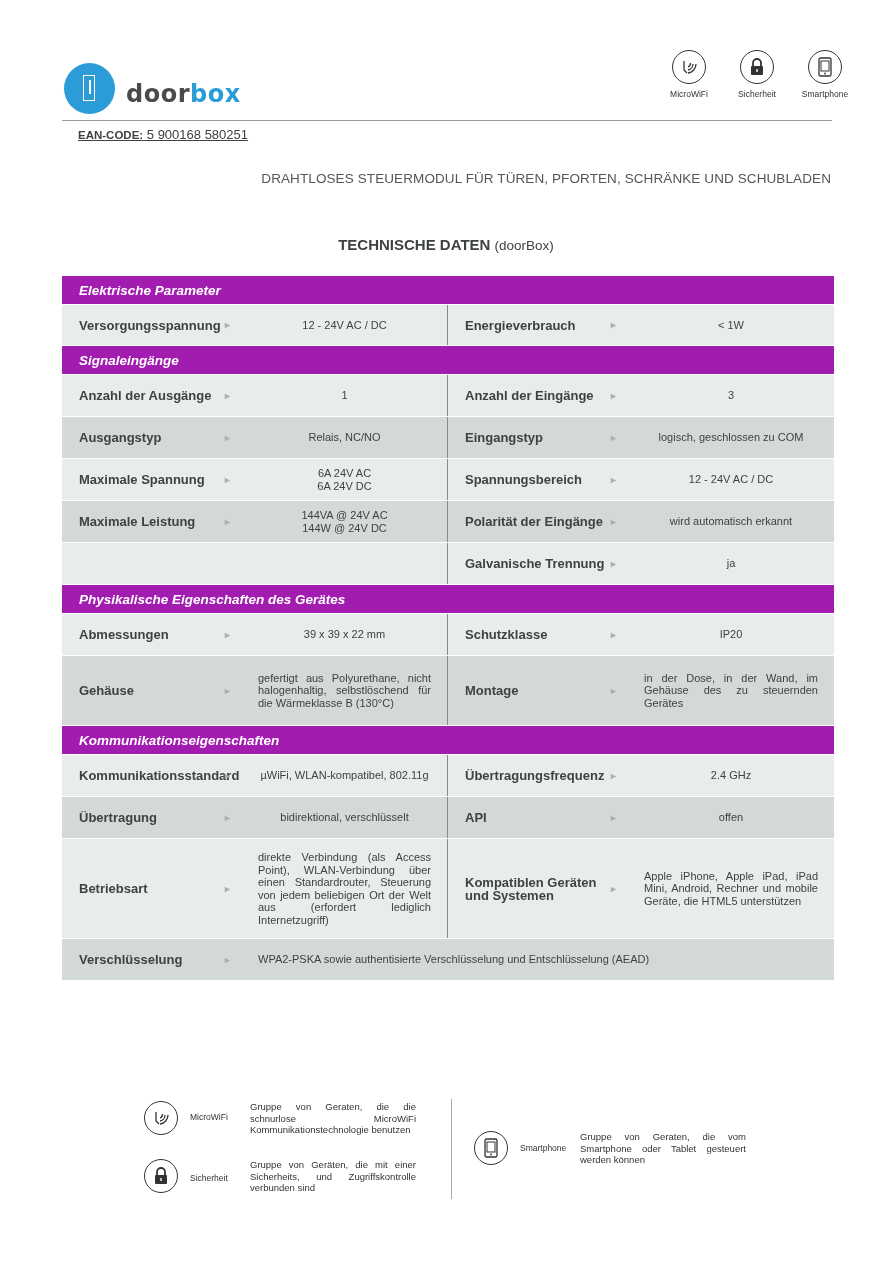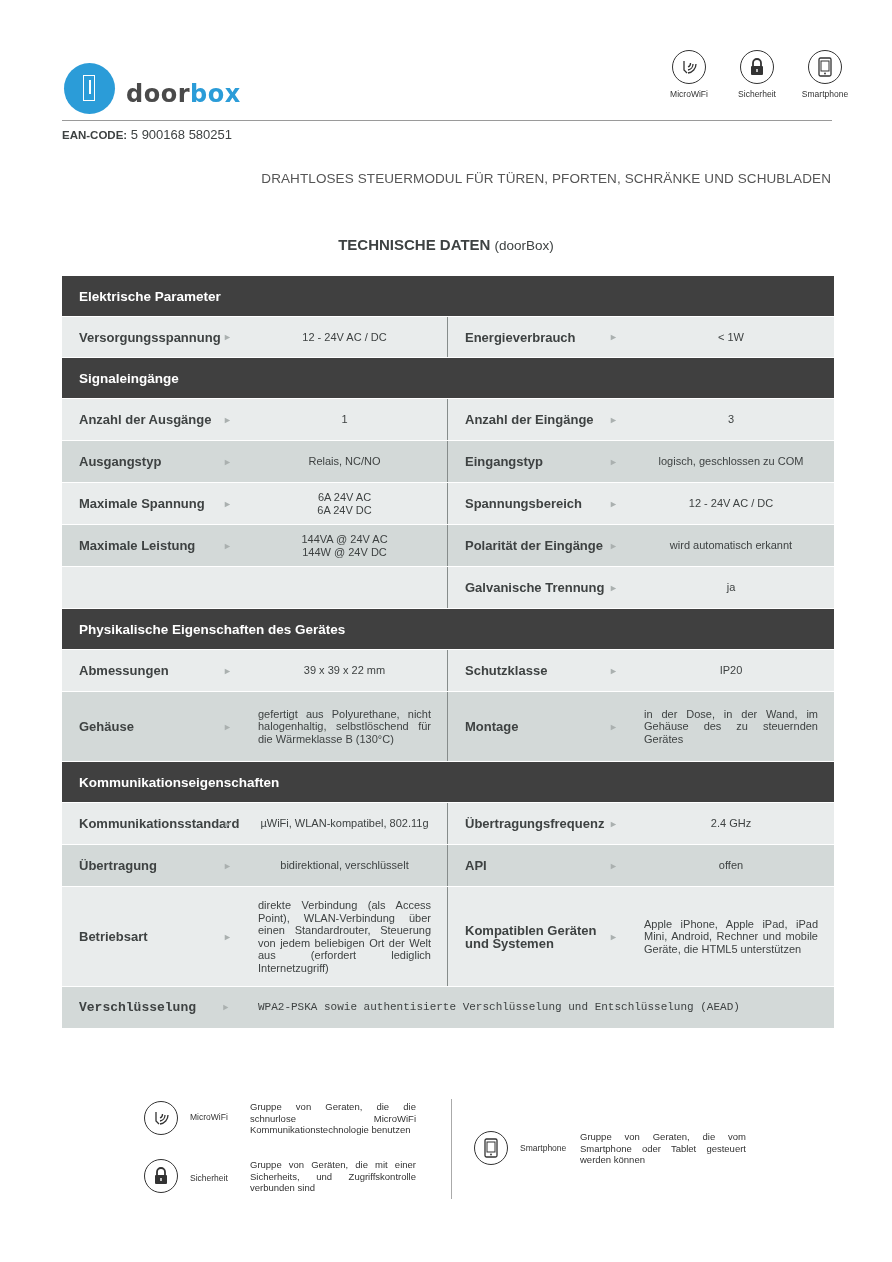--- a/index.html
+++ b/index.html
@@ -28,44 +28,44 @@
 
   .top-icons { position: absolute; top: 50px; left: 655px; display: flex; gap: 0; }
   .top-icon { width: 68px; display: flex; flex-direction: column; align-items: center; }
   .circle-icon {
     width: 34px; height: 34px; border: 1.5px solid #333; border-radius: 50%;
     display: flex; align-items: center; justify-content: center;
   }
   .top-icon-label { font-size: 8.5px; color: #333; margin-top: 5px; }
 
   .header-rule { position: absolute; left: 62px; top: 120px; width: 770px; height: 1px; background: #9a9a9a; }
-  .ean { position: absolute; left: 62px; top: 127px; font-size: 13px; color: #3e4242; }
+  .ean { position: absolute; left: 78px; top: 127px; font-size: 13px; color: #3e4242; text-decoration: underline; }
   .ean b { font-size: 11.5px; }
   .subtitle { position: absolute; right: 61px; top: 127px; font-size: 13.5px; color: #555; letter-spacing: 0.1px; margin-top: 44px; }
 
   .page-title { position: absolute; top: 236px; width: 100%; text-align: center; font-size: 15px; color: #3e4242; }
   .page-title b { font-weight: bold; }
   .page-title span.sub { font-size: 13.5px; font-weight: normal; }
 
   .spec { position: absolute; left: 62px; top: 276px; width: 772px; }
   .section-head {
-    background: #404040; color: #fff; font-weight: bold; font-size: 13.5px;
-    height: 41px; display: flex; align-items: center; border-bottom: 1px solid #fff;
+    background: #a21caf; color: #fff; font-weight: bold; font-size: 13.5px;
+    height: 29px; display: flex; align-items: center; border-bottom: 1px solid #fff; font-style: italic;
   }
   .section-head .half { width: 50%; padding-left: 17px; }
   .row { display: flex; font-size: 11px; border-bottom: 1px solid #fff; }
   .row.light { background: #e9ecec; }
   .row.dark { background: #d3d9d8; }
   .cell { width: 50%; display: flex; align-items: center; padding: 0 16px 0 17px; position: relative; }
   .cell.left-cell { border-right: 1px solid #868c8b; }
   .cell .label { width: 144px; font-weight: bold; color: #3e4242; font-size: 13px; line-height: 13px; }
   .cell .arrow { width: 35px; color: #aab0af; font-size: 9px; }
   .cell .value { flex: 1; text-align: center; color: #3e4242; line-height: 12.5px; font-size: 11px; }
   .cell .value.just { text-align: justify; text-align-last: left; }
-  .row.full .cell { width: 100%; font-family: Liberation Mono, monospace; }
+  .row.full .cell { width: 100%; }
   .row.full .value { text-align: left; }
 
   .legend { position: absolute; top: 1095px; left: 140px; width: 640px; height: 110px; }
   .legend-item { position: absolute; display: flex; align-items: flex-start; }
   .legend-icon { width: 34px; height: 34px; border: 1.5px solid #333; border-radius: 50%; display: flex; align-items: center; justify-content: center; }
   .legend-name { font-size: 8.5px; color: #333; width: 72px; padding-left: 12px; }
   .legend-desc { font-size: 9.5px; color: #333; width: 166px; line-height: 11.5px; text-align: justify; }
   .legend-divider { position: absolute; left: 311px; top: 4px; width: 1px; height: 100px; background: #aaa; }
 </style>
 </head>

